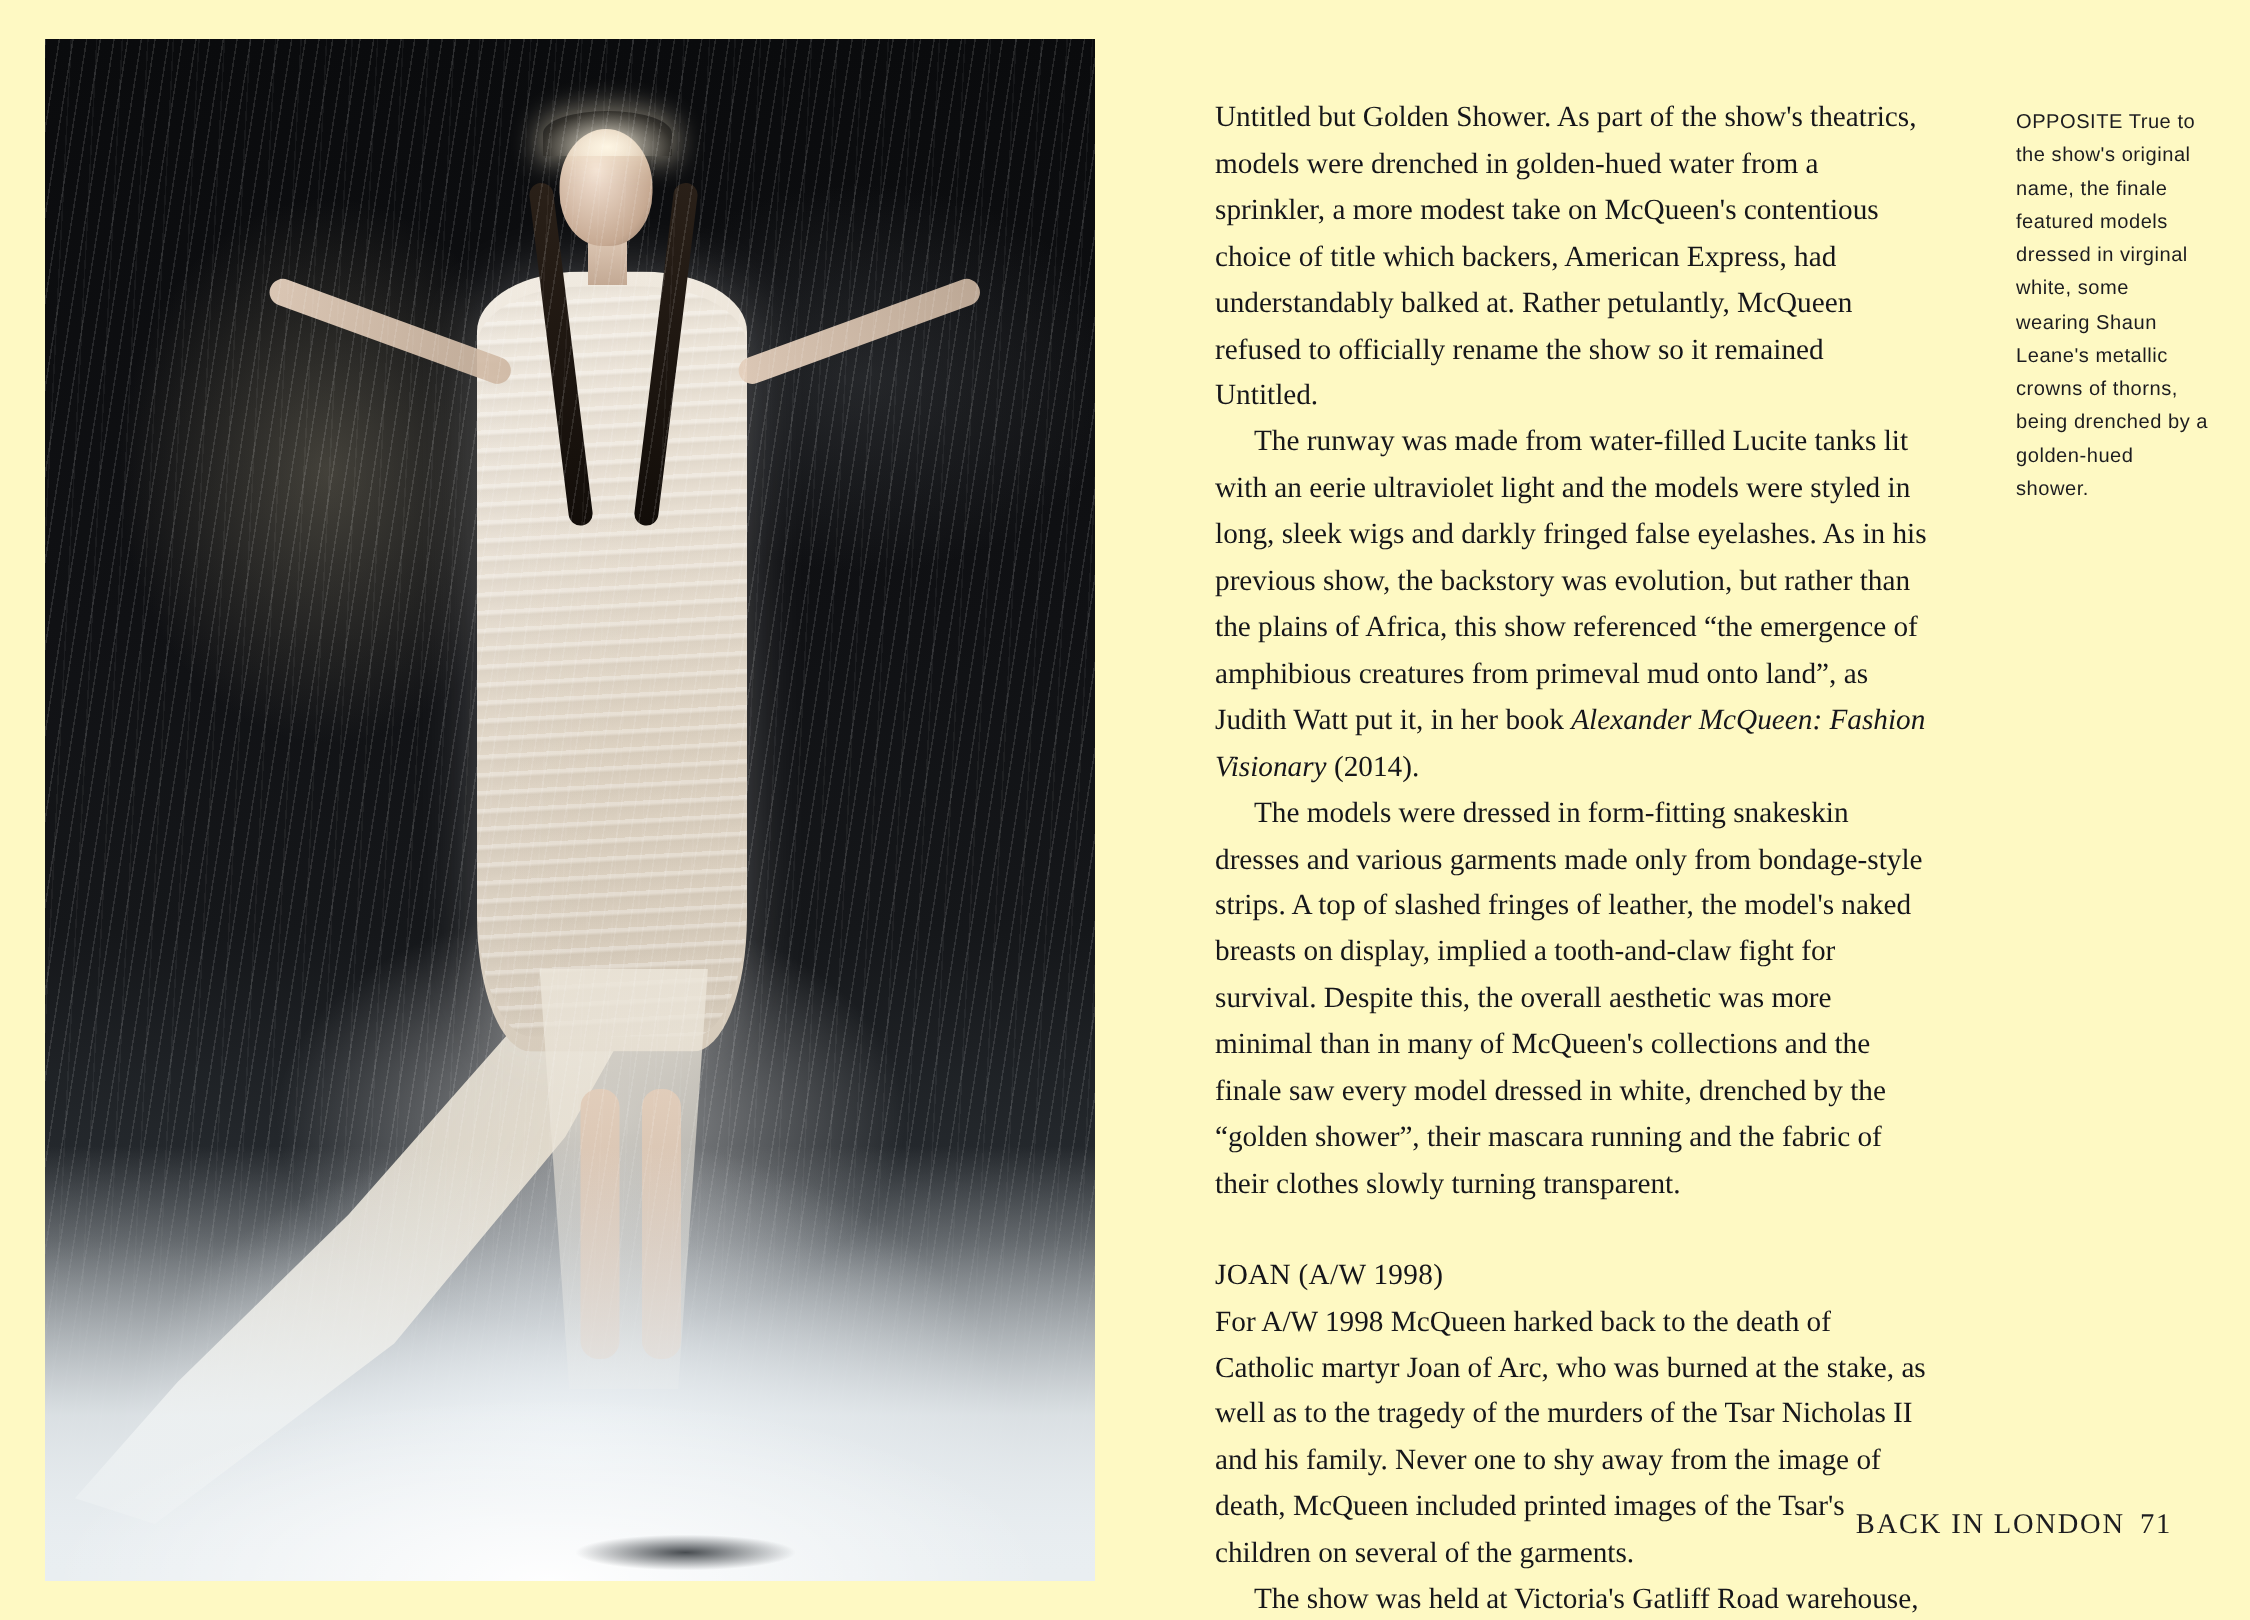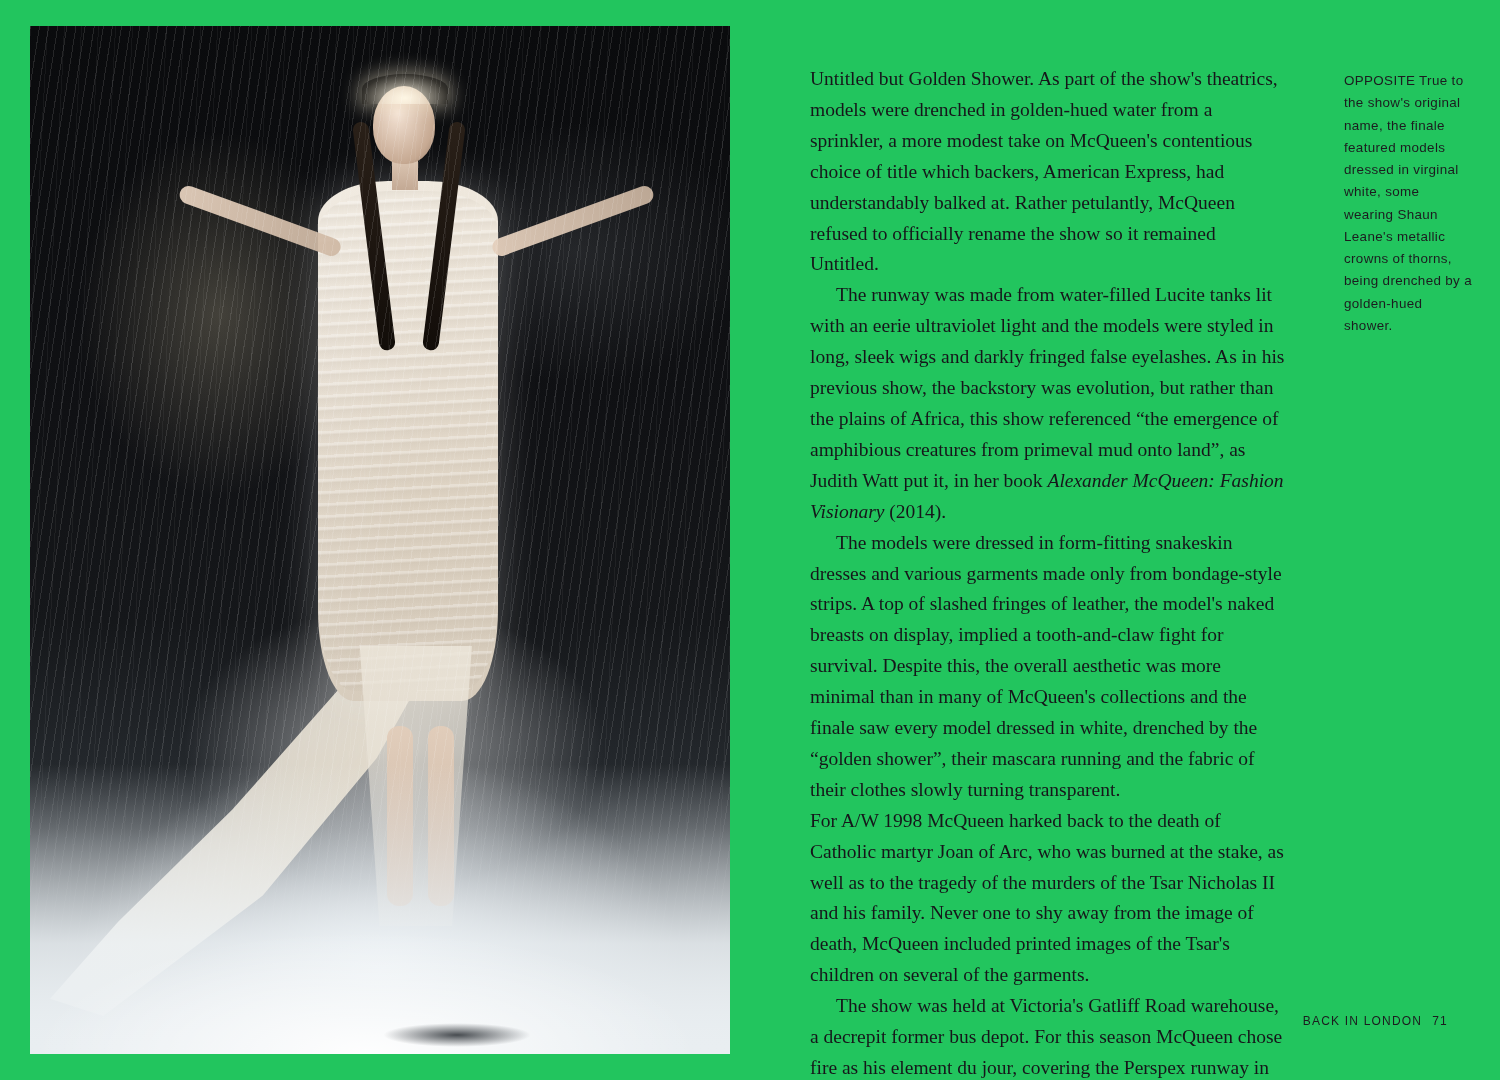--- a/index.html
+++ b/index.html
@@ -11,21 +11,21 @@
     width: 1500px;
     height: 1080px;
     font-family: "Liberation Serif", serif;
     color: #1a1a1a;
     overflow: hidden;
   }
   .spread {
     position: relative;
     width: 1500px;
     height: 1080px;
-    background: #22c55e;
+    background: #fef9c3;
   }
 
   
   .photo-page {
     position: absolute;
     left: 30px;
     top: 26px;
     width: 700px;
     height: 1028px;
     overflow: hidden;
@@ -174,22 +174,22 @@
     margin-left: 28px;
   }
   .side-col p { margin: 0; }
   .side-col p + p { margin-top: 22px; }
   .side-label { letter-spacing: 0.35px; }
 
   .folio {
     position: absolute;
     right: 52px;
     bottom: 52px;
-    font-family: Liberation Sans, sans-serif;
-    font-size: 12px;
+    font-family: Liberation Serif, serif;
+    font-size: 19px;
     letter-spacing: 1.2px;
     color: #1c1c1f;
     white-space: nowrap;
   }
   .folio .num { margin-left: 10px; }
 </style>
 </head>
 <body>
 
 <div class="spread">
@@ -217,20 +217,21 @@
     </div>
   </div>
 
   <div class="text-page">
 
     <div class="main-col">
       <p>Untitled but Golden Shower. As part of the show's theatrics, models were drenched in golden-hued water from a sprinkler, a more modest take on McQueen's contentious choice of title which backers, American Express, had understandably balked at. Rather petulantly, McQueen refused to officially rename the show so it remained Untitled.</p>
       <p class="indent"><span>The runway was made from water-filled Lucite tanks lit with an eerie ultraviolet light and the models were styled in long, sleek wigs and darkly fringed false eyelashes. As in his previous show, the backstory was evolution, but rather than the plains of Africa, this show referenced “the emergence of amphibious creatures from primeval mud onto land”, as Judith Watt put it, in her book </span><span class="italic">Alexander McQueen: Fashion Visionary</span><span> (2014).</span></p>
       <p class="indent">The models were dressed in form-fitting snakeskin dresses and various garments made only from bondage-style strips. A top of slashed fringes of leather, the model's naked breasts on display, implied a tooth-and-claw fight for survival. Despite this, the overall aesthetic was more minimal than in many of McQueen's collections and the finale saw every model dressed in white, drenched by the “golden shower”, their mascara running and the fabric of their clothes slowly turning transparent.</p>
 
+      <p class="section-head">JOAN (A/W 1998)</p>
       <p>For A/W 1998 McQueen harked back to the death of Catholic martyr Joan of Arc, who was burned at the stake, as well as to the tragedy of the murders of the Tsar Nicholas II and his family. Never one to shy away from the image of death, McQueen included printed images of the Tsar's children on several of the garments.</p>
       <p class="indent">The show was held at Victoria's Gatliff Road warehouse, a decrepit former bus depot. For this season McQueen chose fire as his element du jour, covering the Perspex runway in fake</p>
     </div>
 
     <div class="side-col">
       <p class="side-label">OPPOSITE True to the show's original name, the finale featured models dressed in virginal white, some wearing Shaun Leane's metallic crowns of thorns, being drenched by a golden-hued shower.</p>
     </div>
 
     <div class="folio">
       <span>BACK IN LONDON</span><span class="num">71</span>

